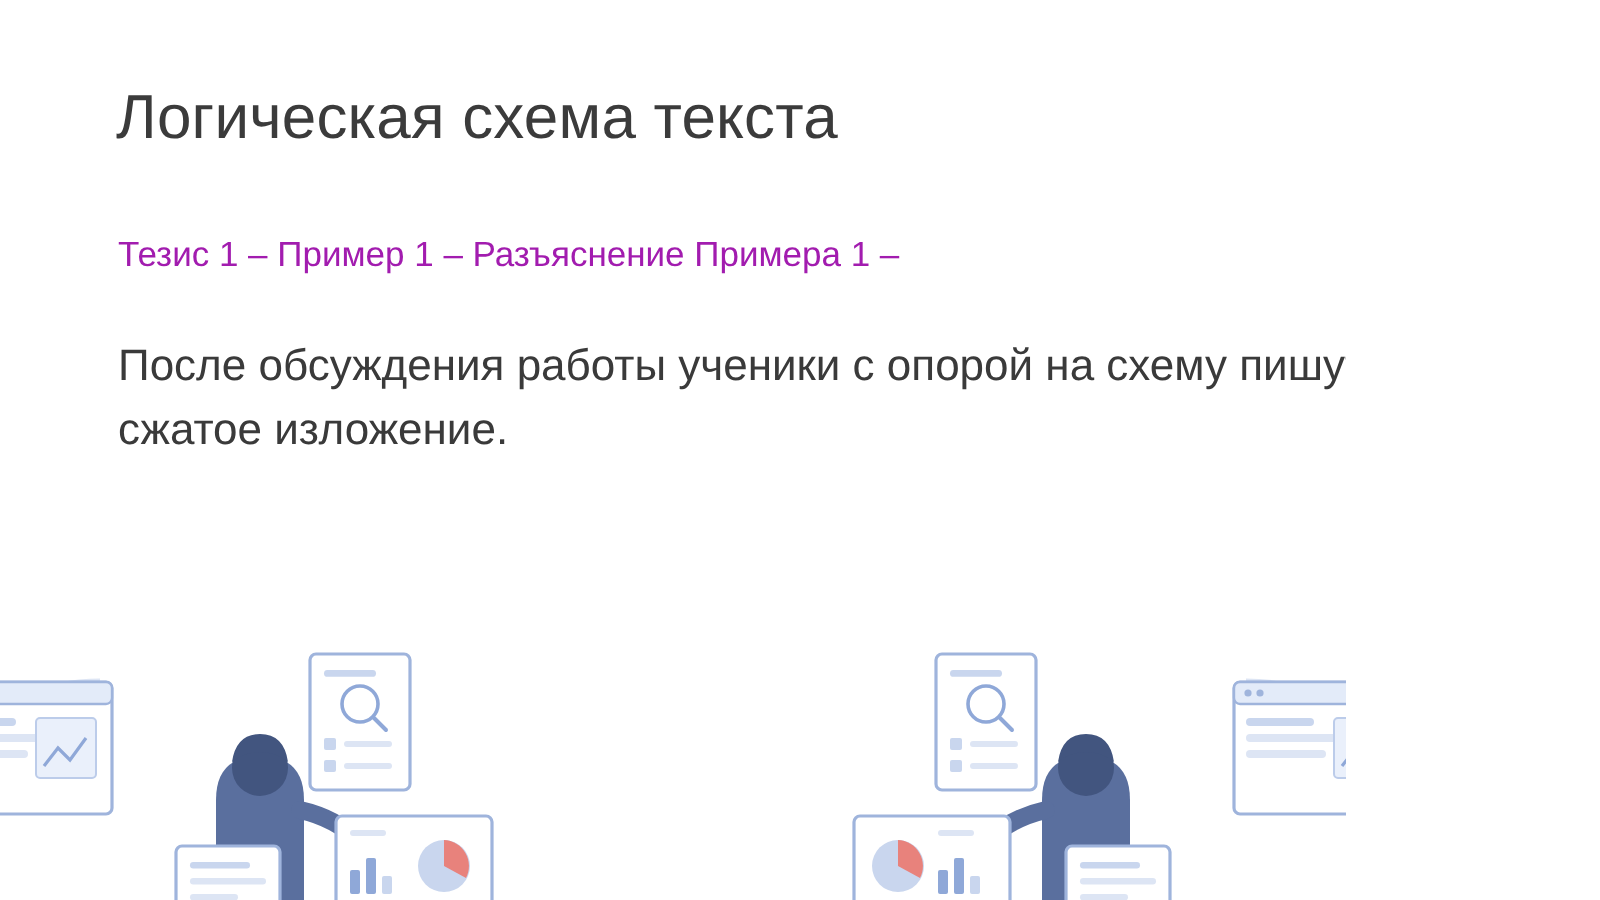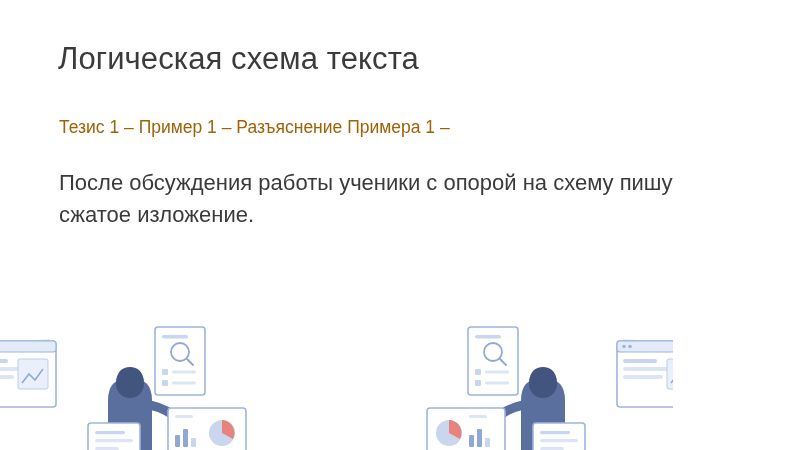--- a/index.html
+++ b/index.html
@@ -32,21 +32,21 @@
     white-space: nowrap;
   }
   .body-block {
     position: absolute;
     left: 59px;
     top: 113px;
     width: 660px;
   }
   .body-line {
     font-size: 17.5px;
-    color: #a16207;
+    color: #a21caf;
     line-height: 1.62;
     font-weight: 400;
   }
   .body-gap {
     height: 26px;
   }
   .para-wrap {
     font-size: 22px;
     color: #3a3a3a;
     line-height: 1.45;

